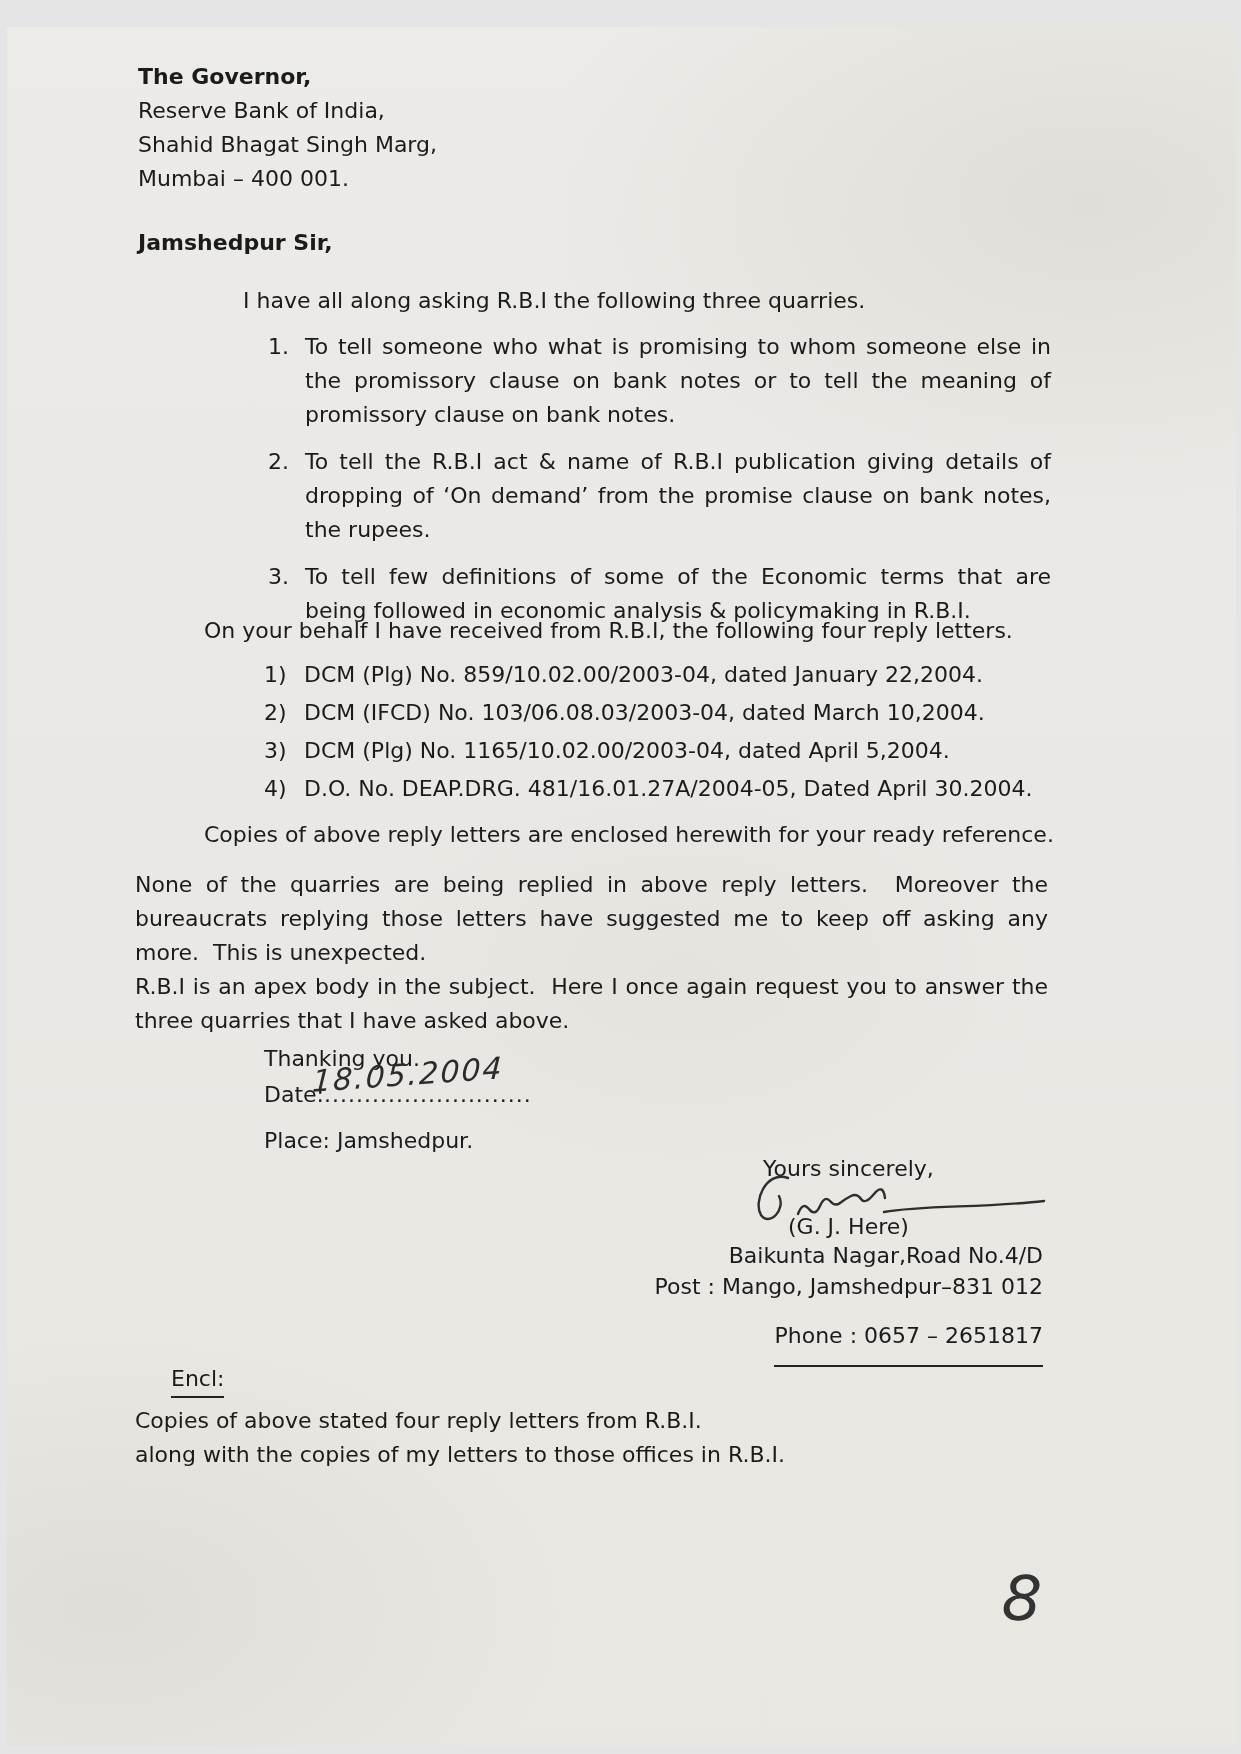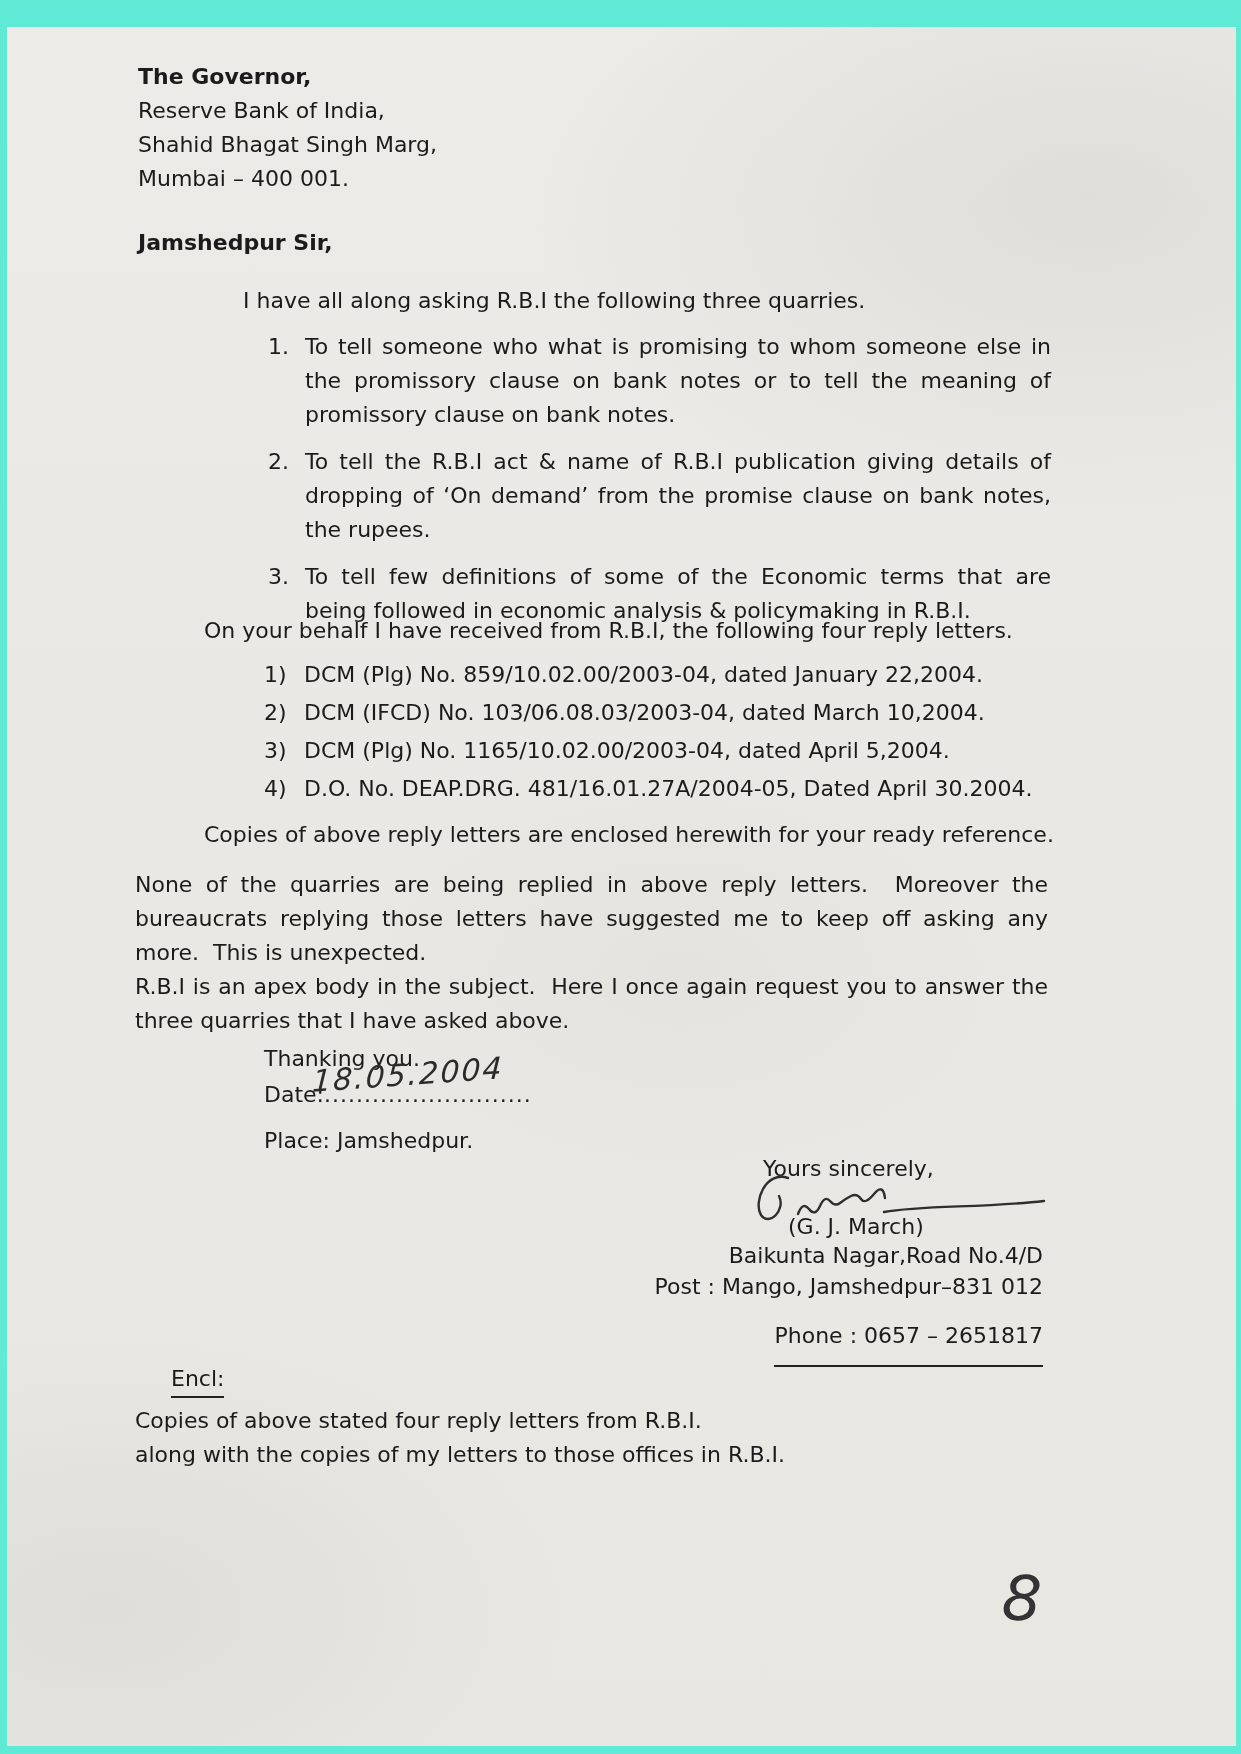--- a/index.html
+++ b/index.html
@@ -1,20 +1,20 @@
 <!DOCTYPE html>
 <html><head>
 <meta charset="utf-8">
 <style>
   html,body{margin:0;padding:0;}
   body{
     width:1241px;height:1754px;background:#ffffff;overflow:hidden;
     font-family:"DejaVu Sans","Liberation Sans",sans-serif;
   }
-  .scan{position:relative;width:1241px;height:1754px;background:#5eead4;}
+  .scan{position:relative;width:1241px;height:1754px;background:#e5e5e5;}
   .paper{
     position:absolute;left:7px;top:27px;right:5px;bottom:8px;
     background:
       radial-gradient(ellipse 900px 520px at 88% 10%, rgba(205,203,196,0.40), transparent 62%),
       radial-gradient(ellipse 760px 460px at 8% 92%, rgba(203,201,194,0.32), transparent 60%),
       radial-gradient(ellipse 500px 300px at 55% 55%, rgba(214,212,205,0.25), transparent 70%),
       linear-gradient(180deg,#ecebe7 0%,#e9e8e4 45%,#e8e7e2 100%);
   }
   .content{position:absolute;inset:0;color:#1b1b1b;font-size:22px;line-height:34px;}
   .blk{position:absolute;white-space:nowrap;}
@@ -113,21 +113,21 @@
     <div class="blk" style="left:763px;top:1152px;">Yours sincerely,</div>
 
     <svg class="sig" width="300" height="58" viewBox="0 0 300 58">
       <g fill="none" stroke="#2e2e2e" stroke-width="2.4" stroke-linecap="round">
         <path d="M 36,6 C 14,-2 1,30 9,43 C 17,55 34,38 27,24"></path>
         <path d="M 46,42 q 5,-13 11,-5 t 11,-3 t 10,-5 t 10,2 t 11,-7 t 10,3 t 13,-5 t 11,4"></path>
         <path d="M 132,40 C 170,33 230,36 292,29"></path>
       </g>
     </svg>
 
-    <div class="blk" style="left:788px;top:1210px;">(G. J. March)</div>
+    <div class="blk" style="left:788px;top:1210px;">(G. J. Here)</div>
 
     <div class="addr">
       <div>Baikunta Nagar,Road No.4/D</div>
       <div>Post : Mango, Jamshedpur–831 012</div>
       <div><span class="phone-underline">Phone : 0657 – 2651817</span></div>
     </div>
 
     <div class="blk" style="left:135px;top:1362px;margin-left:36px;"><span class="encl-underline">Encl:</span></div>
     <div class="blk" style="left:135px;top:1404px;">
       <div>Copies of above stated four reply letters from R.B.I.</div>

